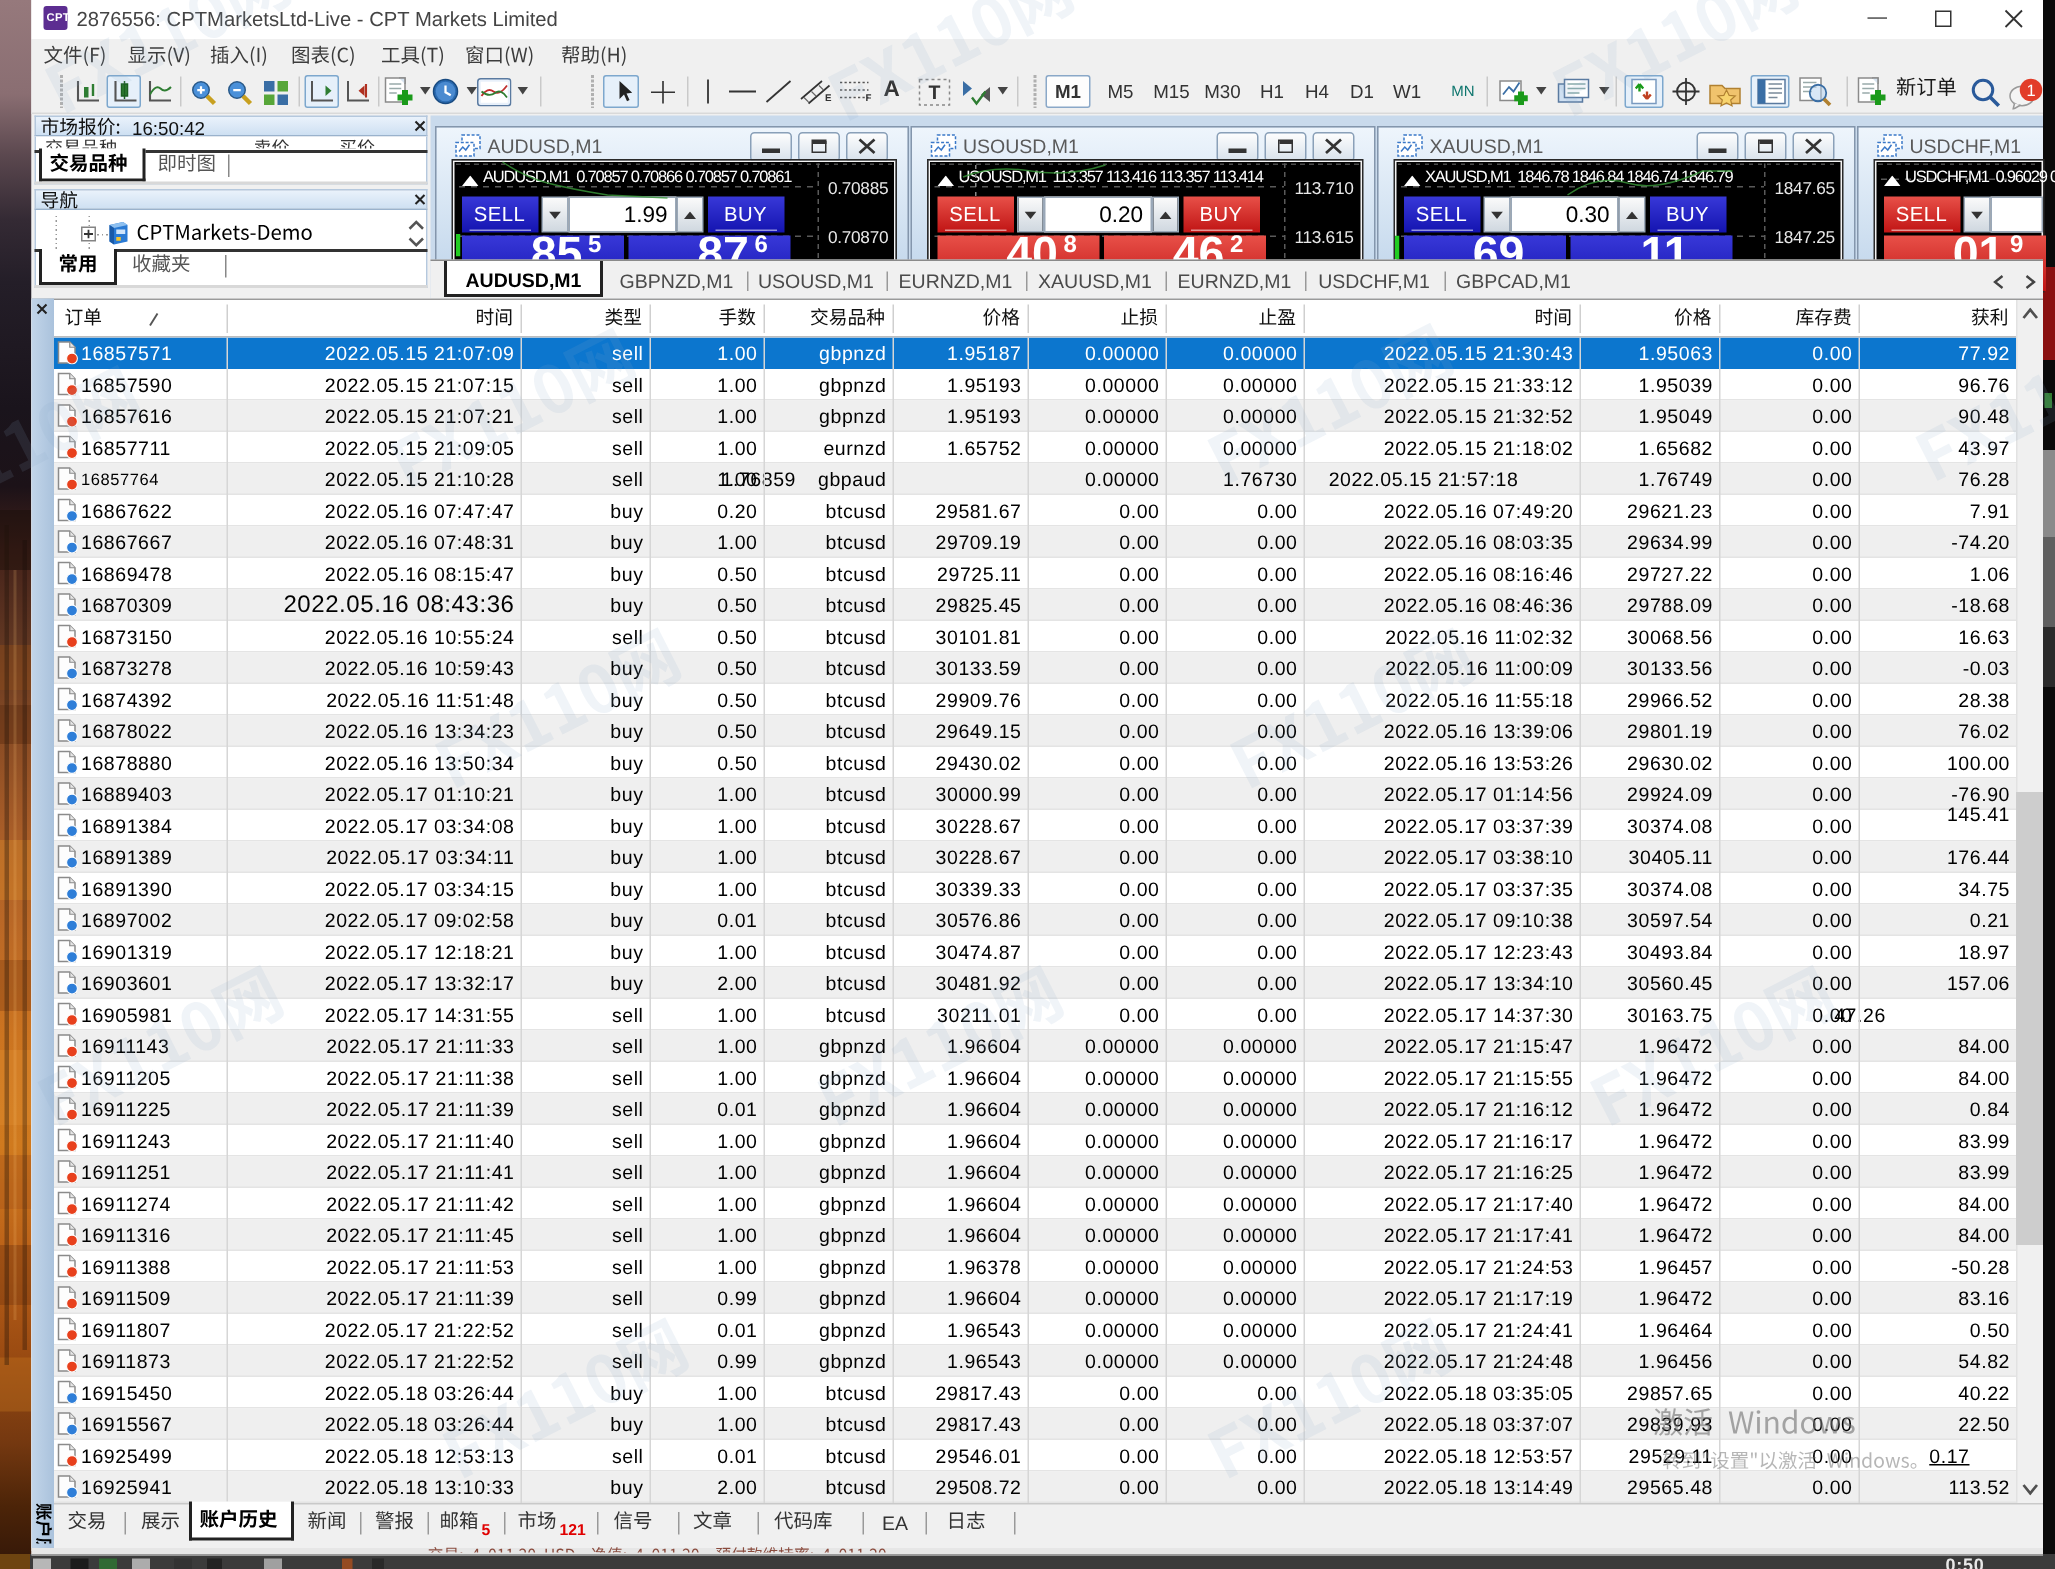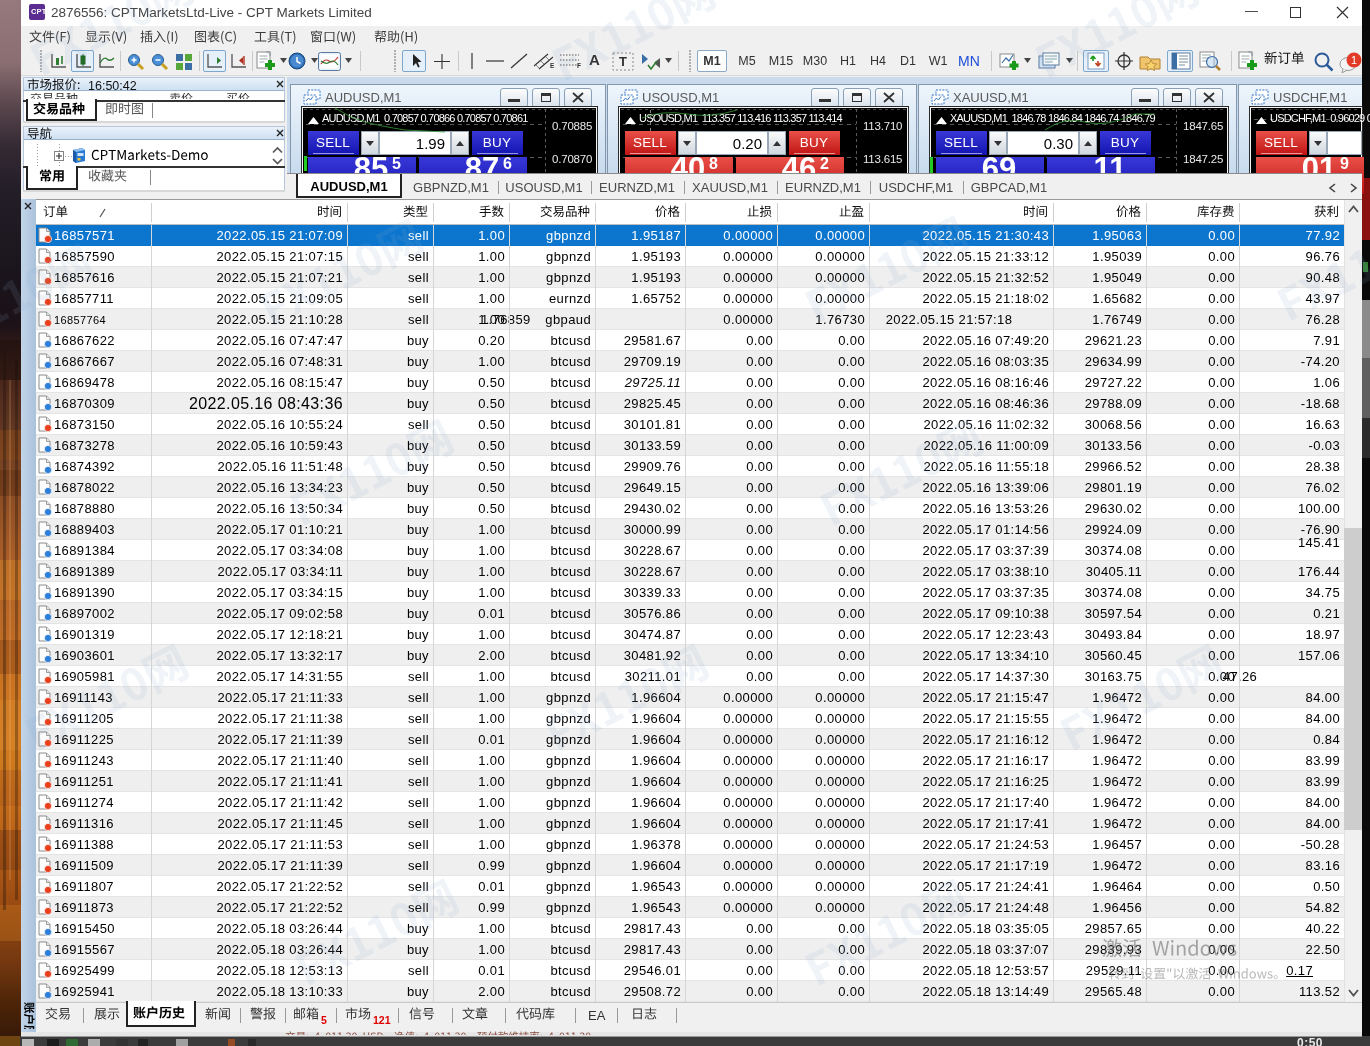--- a/index.html
+++ b/index.html
@@ -239,21 +239,21 @@
   </svg>
 <div style="position:absolute;left:697px;top:50px;width:30px;height:22px;background:#fdfdfd;border:1px solid #8aa8c8;border-radius:2px;"></div>
 <div style="position:absolute;top:54px;font-size:12.5px;color:#333;line-height:15.625px;white-space:pre;left:697px;width:30px;text-align:center;font-weight:bold;">M1</div>
 <div style="position:absolute;top:54px;font-size:12.5px;color:#333;line-height:15.625px;white-space:pre;left:733px;width:28px;text-align:center;">M5</div>
 <div style="position:absolute;top:54px;font-size:12.5px;color:#333;line-height:15.625px;white-space:pre;left:765px;width:32px;text-align:center;">M15</div>
 <div style="position:absolute;top:54px;font-size:12.5px;color:#333;line-height:15.625px;white-space:pre;left:799px;width:32px;text-align:center;">M30</div>
 <div style="position:absolute;top:54px;font-size:12.5px;color:#333;line-height:15.625px;white-space:pre;left:835px;width:26px;text-align:center;">H1</div>
 <div style="position:absolute;top:54px;font-size:12.5px;color:#333;line-height:15.625px;white-space:pre;left:865px;width:26px;text-align:center;">H4</div>
 <div style="position:absolute;top:54px;font-size:12.5px;color:#333;line-height:15.625px;white-space:pre;left:895px;width:26px;text-align:center;">D1</div>
 <div style="position:absolute;top:54px;font-size:12.5px;color:#333;line-height:15.625px;white-space:pre;left:925px;width:26px;text-align:center;">W1</div>
-<div style="position:absolute;top:54px;font-size:14px;color:#1d4ed8;line-height:15.625px;white-space:pre;left:955px;width:28px;text-align:center;">MN</div>
+<div style="position:absolute;top:54px;font-size:10px;color:#0f766e;line-height:15.625px;white-space:pre;left:955px;width:28px;text-align:right;">MN</div>
 <div style="position:absolute;left:991px;top:51px;width:1px;height:20px;background:#c9c9c9;"></div>
 <svg style="position:absolute;left:999px;top:51px" width="22" height="21">
     <rect x="1" y="3" width="14" height="13" fill="#fff" stroke="#8a8a8a"></rect>
     <path d="M3 12 l4 -5 3 3 4 -6" stroke="#3a6ea5" stroke-width="1.2" fill="none"></path>
     <path d="M15 10 v9 M10.5 14.5 h9" stroke="#1a9a1a" stroke-width="4"></path>
   </svg>
 <svg style="position:absolute;left:1024px;top:58px" width="8" height="6">
     <path d="M0 0 h7 l-3.5 5 z" fill="#444"></path>
   </svg>
 <svg style="position:absolute;left:1038px;top:52px" width="24" height="19">
@@ -832,21 +832,21 @@
     <svg style="position:absolute;left:2px;top:149px" width="15" height="16">
       <path d="M1 1 H8.5 L12 4.5 V15 H1 Z" fill="#fdfdfd" stroke="#8a8a8a"></path>
       <path d="M8.5 1 L8.5 4.5 H12" fill="#e6e6e6" stroke="#8a8a8a" stroke-width=".8"></path>
       <circle cx="10" cy="12" r="3.6" fill="#2e7ed8" stroke="#fff" stroke-width=".7"></circle>
     </svg>
     <div style="position:absolute;left:18px;top:148px;width:100px;font-size:13px;letter-spacing:.38px;line-height:20px;color:#000;">16869478</div>
     <div style="position:absolute;left:107px;top:148px;width:200px;text-align:right;font-size:13px;letter-spacing:.38px;line-height:20px;color:#000;">2022.05.16 08:15:47</div>
     <div style="position:absolute;left:193px;top:148px;width:200px;text-align:right;font-size:13px;letter-spacing:.38px;line-height:20px;color:#000;">buy</div>
     <div style="position:absolute;left:269px;top:148px;width:200px;text-align:right;font-size:13px;letter-spacing:.38px;line-height:20px;color:#000;">0.50</div>
     <div style="position:absolute;left:355px;top:148px;width:200px;text-align:right;font-size:13px;letter-spacing:.38px;line-height:20px;color:#000;">btcusd</div>
-    <div style="position:absolute;left:445px;top:148px;width:200px;text-align:right;font-size:13px;letter-spacing:.38px;line-height:20px;color:#000;font-style:italic;">29725.11</div>
+    <div style="position:absolute;left:445px;top:148px;width:200px;text-align:right;font-size:13px;letter-spacing:.38px;line-height:20px;color:#000;">29725.11</div>
     <div style="position:absolute;left:537px;top:148px;width:200px;text-align:right;font-size:13px;letter-spacing:.38px;line-height:20px;color:#000;">0.00</div>
     <div style="position:absolute;left:629px;top:148px;width:200px;text-align:right;font-size:13px;letter-spacing:.38px;line-height:20px;color:#000;">0.00</div>
     <div style="position:absolute;left:813px;top:148px;width:200px;text-align:right;font-size:13px;letter-spacing:.38px;line-height:20px;color:#000;">2022.05.16 08:16:46</div>
     <div style="position:absolute;left:906px;top:148px;width:200px;text-align:right;font-size:13px;letter-spacing:.38px;line-height:20px;color:#000;">29727.22</div>
     <div style="position:absolute;left:999px;top:148px;width:200px;text-align:right;font-size:13px;letter-spacing:.38px;line-height:20px;color:#000;">0.00</div>
     <div style="position:absolute;left:1104px;top:148px;width:200px;text-align:right;font-size:13px;letter-spacing:.38px;line-height:20px;color:#000;">1.06</div>
     <div style="position:absolute;left:0;top:168px;width:1308px;height:21px;background:#efefef;border-bottom:1px solid #e4e4e4;"></div>
     <svg style="position:absolute;left:2px;top:170px" width="15" height="16">
       <path d="M1 1 H8.5 L12 4.5 V15 H1 Z" fill="#fdfdfd" stroke="#8a8a8a"></path>
       <path d="M8.5 1 L8.5 4.5 H12" fill="#e6e6e6" stroke="#8a8a8a" stroke-width=".8"></path>

